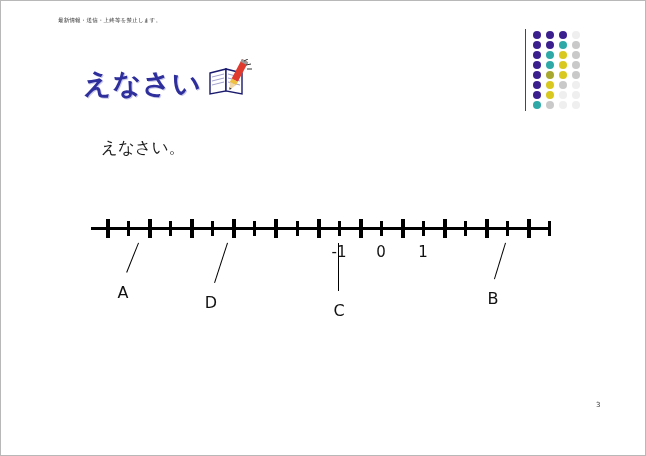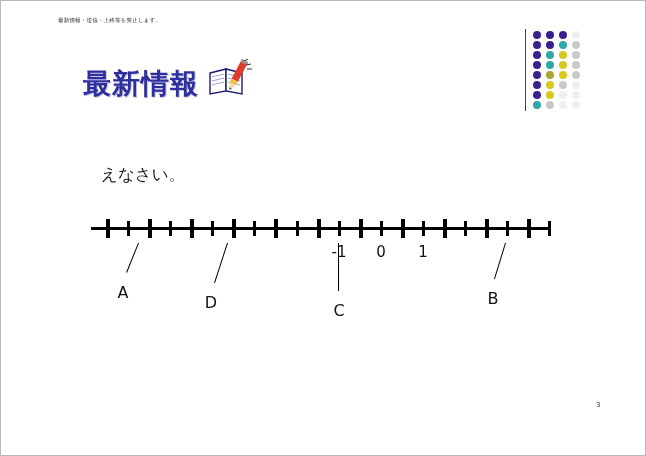--- a/index.html
+++ b/index.html
@@ -83,21 +83,20 @@
     top: 134px;
     width: 490px;
     font-size: 16.5px;
     line-height: 26px;
     color: #1a1a1a;
     font-family: "DejaVu Sans", sans-serif;
   }
   #question .line2 {
     display: block;
     text-indent: 8px;
-    margin-top: 27px;
   }
   
   #numberline {
     position: absolute;
     left: 80px;
     top: 206px;
     width: 480px;
     height: 120px;
   }
   #axis {
@@ -186,21 +185,21 @@
       <div class="dot" style="left: 8px; top: 62px; background: rgb(59, 31, 143);"></div>
       <div class="dot" style="left: 21px; top: 62px; background: rgb(216, 200, 32);"></div>
       <div class="dot" style="left: 34px; top: 62px; background: rgb(239, 239, 239);"></div>
       <div class="dot" style="left: 47px; top: 62px; background: rgb(239, 239, 239);"></div>
       <div class="dot" style="left: 8px; top: 72px; background: rgb(47, 168, 168);"></div>
       <div class="dot" style="left: 21px; top: 72px; background: rgb(201, 201, 201);"></div>
       <div class="dot" style="left: 34px; top: 72px; background: rgb(239, 239, 239);"></div>
       <div class="dot" style="left: 47px; top: 72px; background: rgb(239, 239, 239);"></div>
     </div>
 
-  <div id="title">最新情報</div>
+  <div id="title">えなさい</div>
 
   <div id="title-icon">
     <svg width="46" height="38" viewBox="0 0 46 38">
 
       <path d="M2 14 L18 10 L18 32 L2 35 Z" fill="#ffffff" stroke="#1a1a6e" stroke-width="1.4"></path>
       <path d="M34 14 L18 10 L18 32 L34 35 Z" fill="#ffffff" stroke="#1a1a6e" stroke-width="1.4"></path>
       <path d="M4 18 L16 15 M4 22 L16 19 M4 26 L16 23" stroke="#8a8ac0" stroke-width="0.8" fill="none"></path>
       <path d="M32 18 L20 15 M32 22 L20 19 M32 26 L20 23" stroke="#8a8ac0" stroke-width="0.8" fill="none"></path>
 
       <g transform="rotate(28 30 16)">

